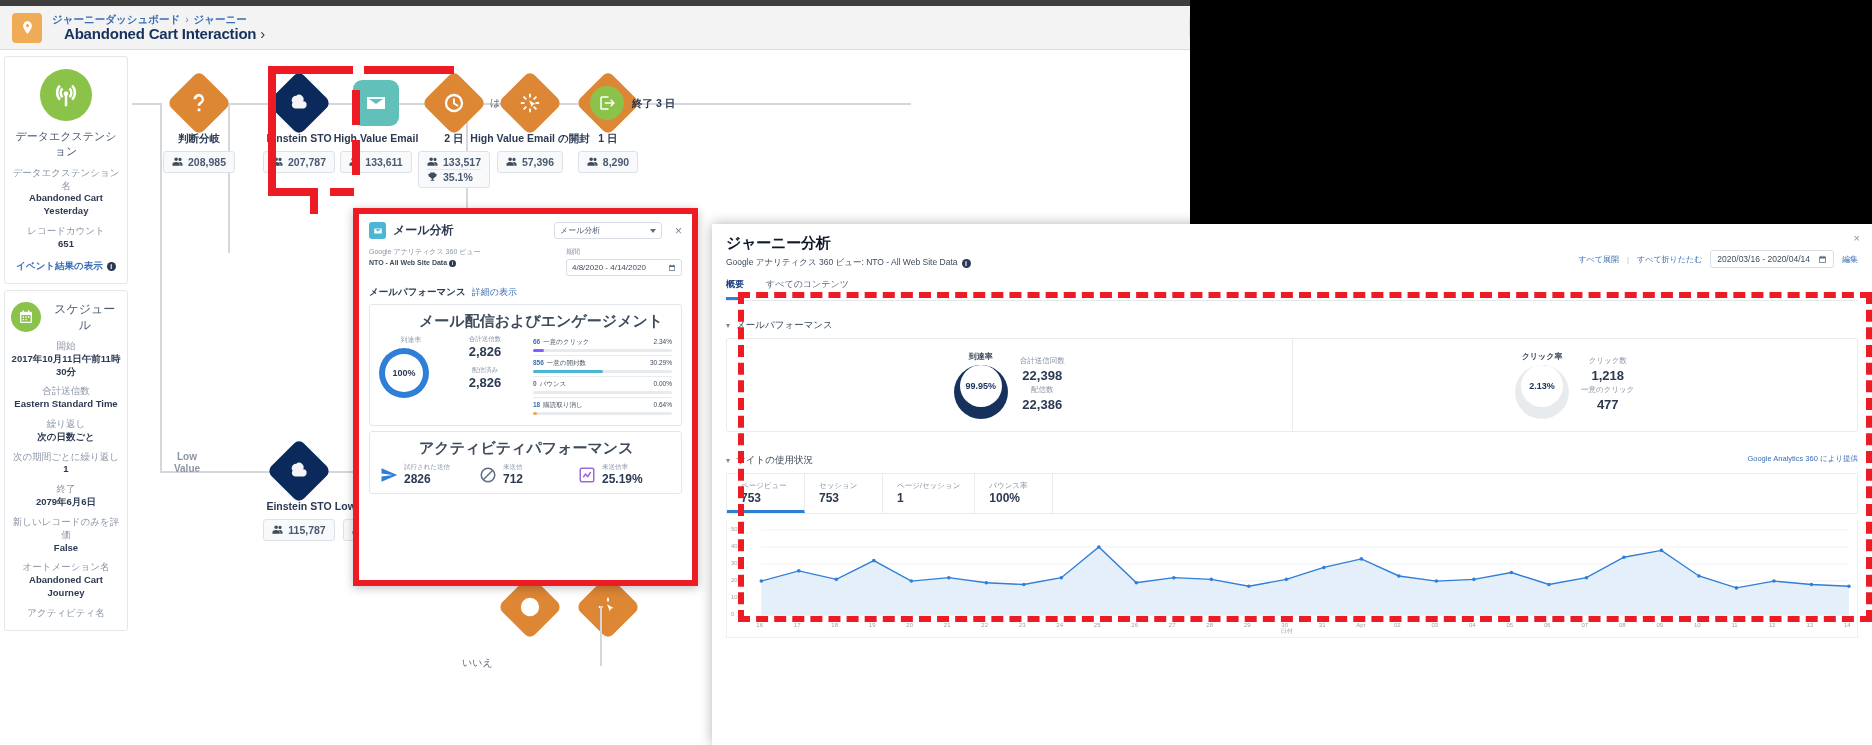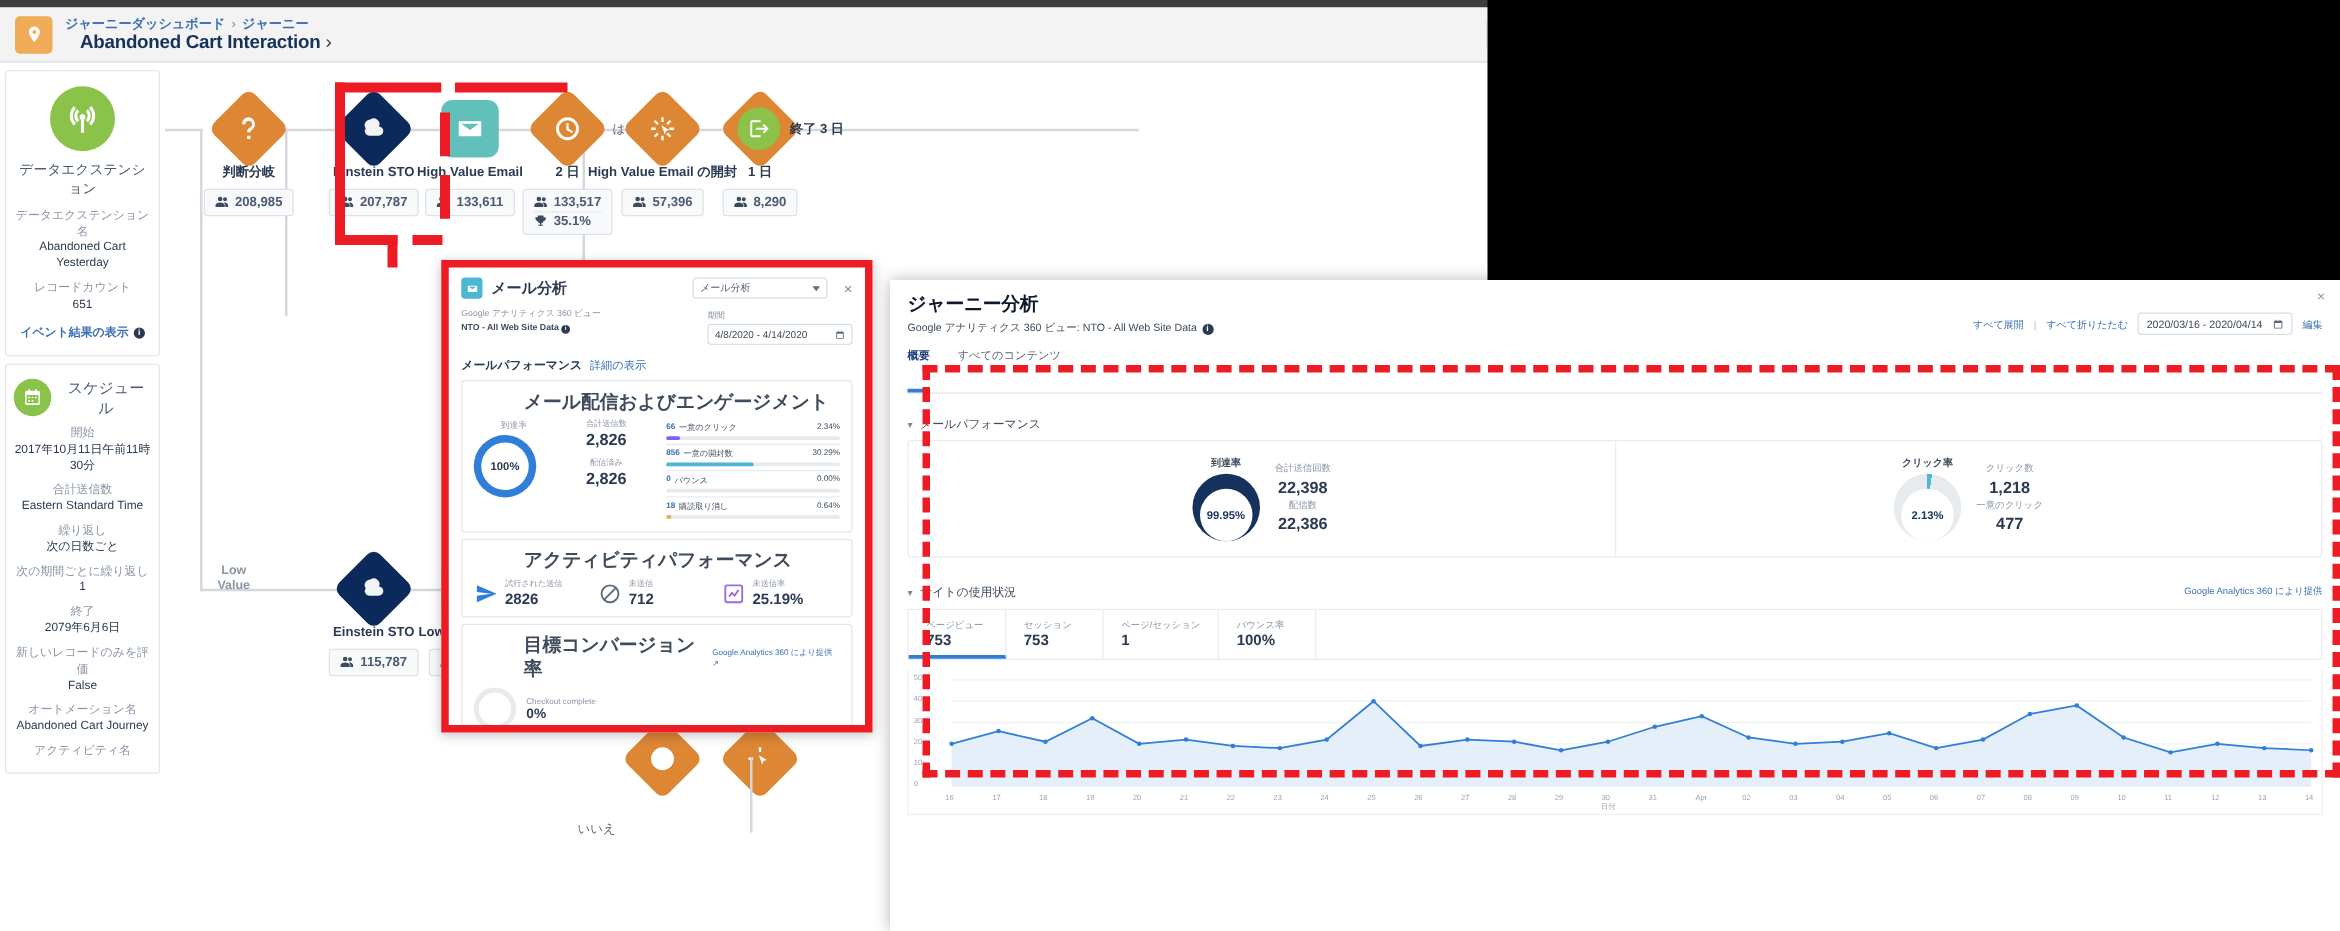--- a/index.html
+++ b/index.html
@@ -48,21 +48,21 @@
   
   .sidebar {
     position:absolute; left:4px; top:56px; width:124px; height:690px;
     display:flex; flex-direction:column; gap:6px;
   }
   .card { border:1px solid #e3e6ea; border-radius:3px; background:#fff; padding:10px 6px; text-align:center; }
   .circ { width:52px;height:52px;border-radius:50%;background:#8bc24a;margin:2px auto 8px;display:flex;align-items:center;justify-content:center;}
   .circ svg { width:30px;height:30px;fill:#fff; }
   .card-title { font-size:11px; color:#4a5a72; line-height:1.35; margin-bottom:8px; }
   .lbl { font-size:9.5px; color:#8a95a5; line-height:1.35; margin-top:7px;}
-  .val { font-size:9.5px; color:#2b3a52; font-weight:400; line-height:1.35;}
+  .val { font-size:9.5px; color:#2b3a52; font-weight:700; line-height:1.35;}
   .link { font-size:9.5px; color:#3a6fb5; font-weight:700; margin-top:9px; display:inline-flex; align-items:center; gap:4px;}
   .infodot{ width:9px;height:9px;border-radius:50%;background:#2b3a52;color:#fff;font-size:7px;display:inline-flex;align-items:center;justify-content:center;font-weight:700;}
   .card-row { display:flex; align-items:center; justify-content:center; gap:8px; margin-bottom:6px;}
   .circ-sm { width:30px;height:30px;border-radius:50%;background:#8bc24a;display:flex;align-items:center;justify-content:center;}
   .circ-sm svg{width:16px;height:16px;fill:#fff;}
   .card-row .card-title{margin:0;font-size:12px;}
 
   
   .canvas { position:absolute; left:132px; top:56px; width:1290px; height:690px; }
   .wire { position:absolute; background:#d4d8dd; }
@@ -137,36 +137,36 @@
 
   
   .ja {
     position:absolute; left:712px; top:224px; width:1160px; height:521px;
     background:#fff; box-shadow:0 0 12px rgba(0,0,0,.3); overflow:hidden;
   }
   .ja-top{padding:10px 14px 0;}
   .ja-title{font-size:15px;font-weight:700;color:#0f172a;letter-spacing:-.2px;}
   .ja-sub{font-size:8.5px;color:#3e4b5b;margin-top:4px;display:flex;align-items:center;gap:4px;}
   .ja-tabs{display:flex;gap:22px;margin-top:9px;border-bottom:1px solid #e3e6ea;}
-  .ja-tab{font-size:9px;color:#5a6576;padding-bottom:20px;text-align:center;}
+  .ja-tab{font-size:9px;color:#5a6576;padding-bottom:6px;text-align:center;}
   .ja-tab.on{color:#1a3e7e;font-weight:700;border-bottom:3px solid #2f7ed8;}
   .ja-tr{position:absolute;right:14px;top:26px;display:flex;align-items:center;gap:8px;font-size:8px;}
   .ja-tr a{color:#3a6fb5;}
   .ja-tr .dv{color:#b5bdc7;}
   .ja-dt{border:1px solid #d8dde6;border-radius:3px;height:18px;display:flex;align-items:center;padding:0 6px;gap:8px;font-size:8.5px;color:#3e4b5b;}
   .ja-dt svg{width:9px;height:9px;fill:#5b6b80;}
   .ja-x{position:absolute;right:12px;top:8px;font-size:11px;color:#8a95a5;}
 
   .ja-body{padding:8px 14px 0;}
   .acc{font-size:9.5px;color:#3e4b5b;display:flex;align-items:center;gap:6px;margin:10px 0 6px;}
   .acc .cv{font-size:8px;color:#7a8a9c;}
   .metrics{display:flex;border:1px solid #e9ecef;border-radius:3px;background:#fff;}
   .mcell{flex:1;display:flex;align-items:center;justify-content:center;gap:12px;padding:12px 4px;border-right:1px solid #e9ecef;}
   .mcell:last-child{border-right:none;}
-  .mring{width:54px;height:54px;border-radius:50%;display:flex;align-items:flex-end;justify-content:center;flex:0 0 auto;}
+  .mring{width:54px;height:54px;border-radius:50%;display:flex;align-items:flex-start;justify-content:center;flex:0 0 auto;}
   .mring .hole{width:42px;height:42px;border-radius:50%;background:#fff;display:flex;align-items:center;justify-content:center;font-size:9px;font-weight:700;color:#16325c;}
   .mstat{text-align:center;}
   .mstat .t{font-size:7.5px;color:#8a95a5;}
   .mstat .n{font-size:13px;color:#2b3a52;font-weight:700;line-height:1.5;}
   .mlbl{font-size:8px;color:#3e4b5b;font-weight:700;text-align:center;}
   .mcol{display:flex;flex-direction:column;align-items:center;gap:3px;}
 
   .site{display:flex;align-items:center;margin-top:12px;}
   .site .ga{margin-left:auto;font-size:7.5px;color:#3a6fb5;}
   .kpis{display:flex;border:1px solid #e9ecef;border-top:none;}
@@ -631,35 +631,20 @@
                 </svg>
               </div>
             <div>
                 <div class="actt">未送信率</div>
                 <div class="actn">25.19%</div>
               </div>
           </div>
         </div>
       </div>
 
-      <div class="ep-box">
-        <div class="ep-conv">
-          <div class="ep-boxt">目標コンバージョン率</div>
-          <div class="ga">
-            <span>Google Analytics 360 により提供</span> ↗
-          </div>
-        </div>
-        <div class="convrow">
-          <div class="ringsm"></div>
-          <div>
-            <div class="convt">Checkout complete</div>
-            <div class="convn">0%</div>
-          </div>
-        </div>
-      </div>
     </div>
   </div>
 
   <div class="ja">
     <div class="ja-x">×</div>
     <div class="ja-top">
       <div class="ja-title">ジャーニー分析</div>
       <div class="ja-sub">
         <span>Google アナリティクス 360 ビュー: NTO - All Web Site Data</span>
         <span class="infodot">i</span>

